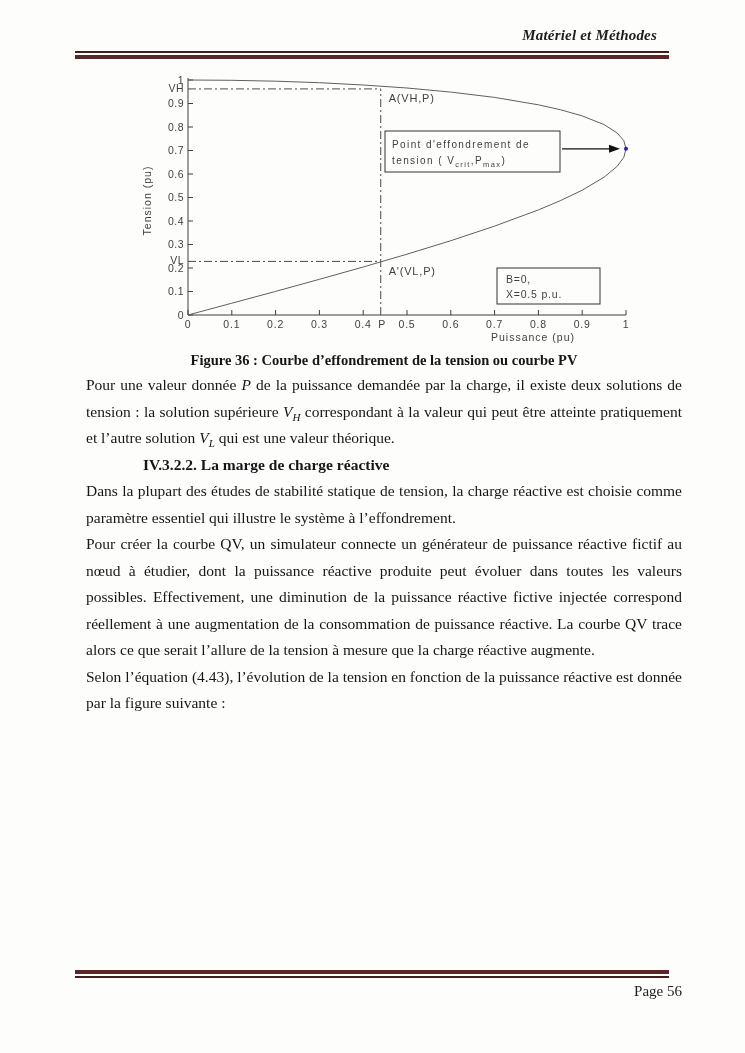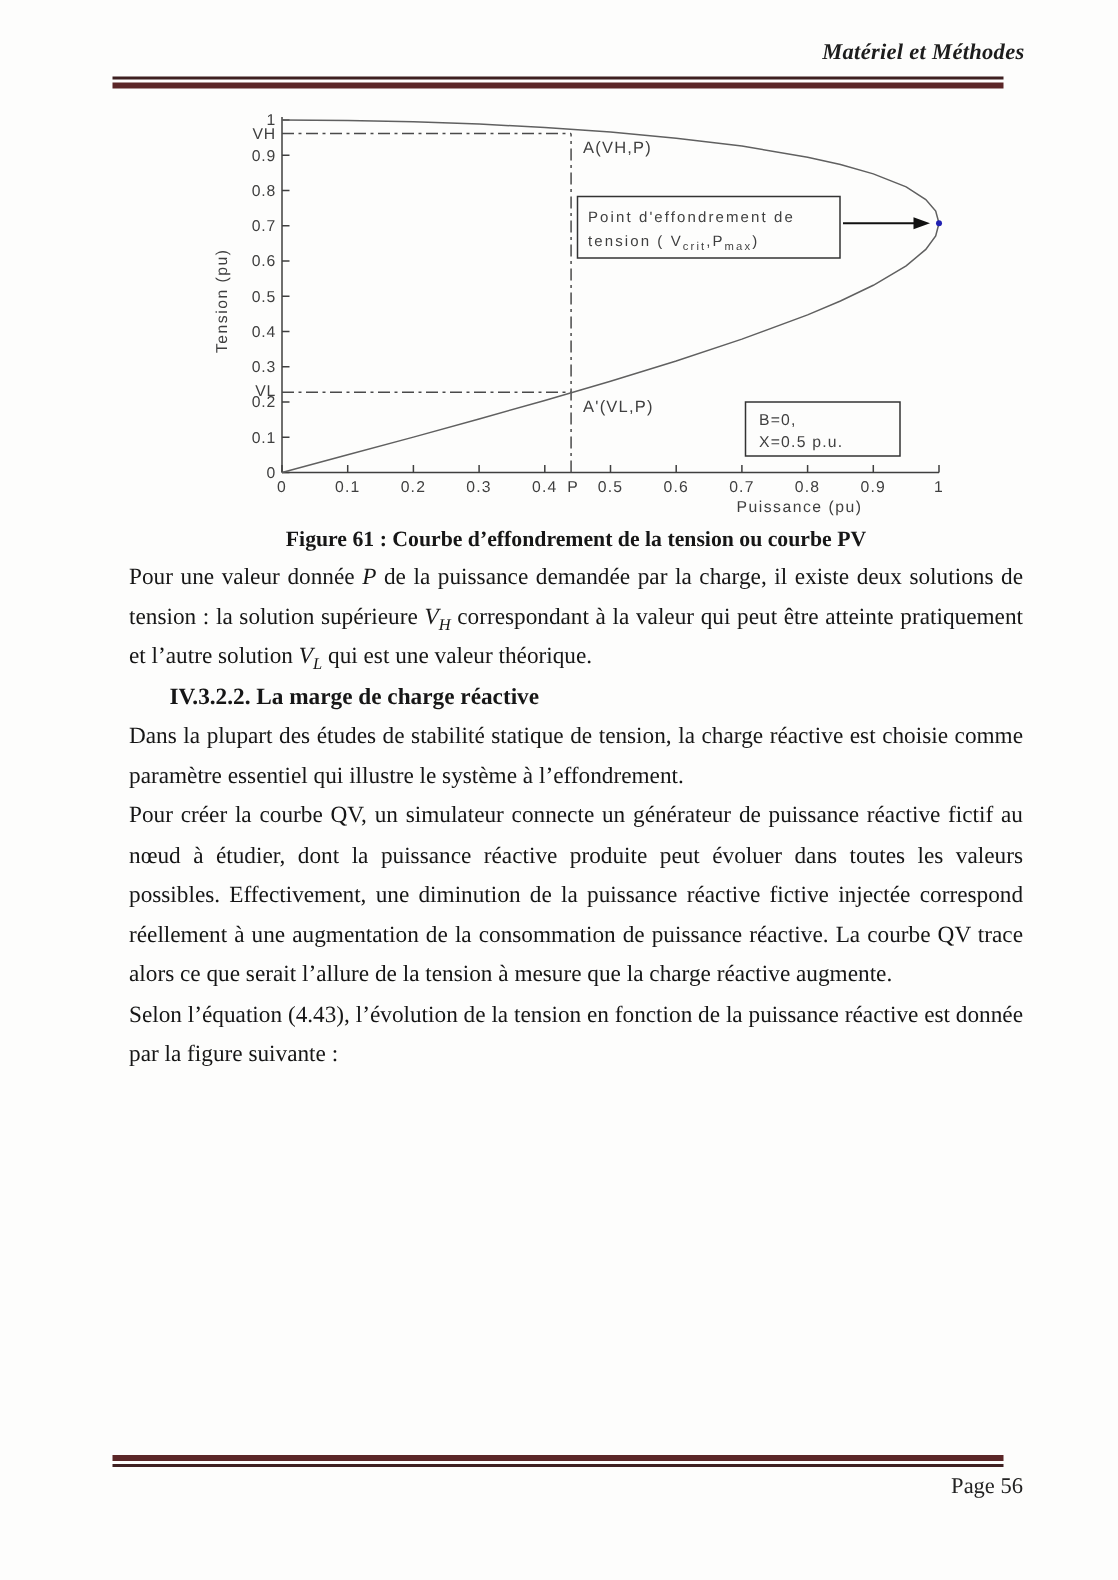--- a/index.html
+++ b/index.html
@@ -9,21 +9,21 @@
     position: relative;
     background: #fdfdfc;
     font-family: "Liberation Serif", serif;
     color: #161616;
     overflow: hidden;
   }
   .abs { position: absolute; }
 
   
   .header-title {
-    top: 27px; left: 90px; width: 593px;
+    top: 27px; left: 64px; width: 593px;
     text-align: right;
     font-style: italic; font-weight: bold;
     font-size: 15px; color: #1d1d1d;
     letter-spacing: 0.2px;
   }
   .rule-thin-top  { top: 51px;  left: 75px; width: 594px; height: 2px; background: #3e2021; }
   .rule-thick-top { top: 55px;  left: 75px; width: 594px; height: 4px; background: #5b2627; }
 
   
   .rule-thick-bot { top: 970px; left: 75px; width: 594px; height: 4px; background: #5b2627; }
@@ -40,21 +40,21 @@
     text-align: center; font-weight: bold; font-size: 14.5px;
   }
 
   
   .body-text {
     top: 372px; left: 86px; width: 596px;
     font-size: 15.5px; line-height: 26.5px;
     text-align: justify;
   }
   .body-text p { margin: 0; }
-  .body-text p.subhead { font-weight: bold; margin-left: 27px; text-align: left; }
+  .body-text p.subhead { font-weight: bold; margin-left: 57px; text-align: left; }
   .body-text sub { font-size: 11px; line-height: 0; }
 
   svg text {
     font-family: "Liberation Sans", sans-serif;
     fill: #3f3f3f;
   }
 </style>
 </head>
 <body>
 
@@ -127,21 +127,21 @@
       <text x="254" y="92" font-size="10" letter-spacing="1.4"><tspan>tension ( V</tspan><tspan dy="2.5" font-size="7.5">crit</tspan><tspan dy="-2.5">,P</tspan><tspan dy="2.5" font-size="7.5">max</tspan><tspan dy="-2.5">)</tspan></text>
       <line x1="424" y1="76.8315" x2="472" y2="76.8315" stroke="#111" stroke-width="1.2"></line>
       <polygon points="471,72.8315 471,80.8315 482,76.8315" fill="#111"></polygon>
       <circle cx="488" cy="76.8315" r="2" fill="#2121b2"></circle>
       <rect x="359" y="196" width="103" height="36" fill="none" stroke="#333" stroke-width="1"></rect>
       <text x="368" y="211" font-size="10.5" letter-spacing="0.8">B=0,</text>
       <text x="368" y="226" font-size="10.5" letter-spacing="0.8">X=0.5 p.u.</text>
     </svg>
 </div>
 
-<div class="abs figure-caption">Figure 61 : Courbe d’effondrement de la tension ou courbe PV</div>
+<div class="abs figure-caption">Figure 36 : Courbe d’effondrement de la tension ou courbe PV</div>
 
 <section class="abs body-text">
     <p><span>Pour une valeur donnée </span><span style="font-style: italic;">P</span><span> de la puissance demandée par la charge, il existe deux solutions de tension : la solution supérieure </span><span style="font-style: italic;">V</span><sub style="font-style: italic;">H</sub><span> correspondant à la valeur qui peut être atteinte pratiquement et l’autre solution </span><span style="font-style: italic;">V</span><sub style="font-style: italic;">L</sub><span> qui est une valeur théorique.</span></p>
     <p class="subhead"><span>IV.3.2.2. La marge de charge réactive</span></p>
     <p><span>Dans la plupart des études de stabilité statique de tension, la charge réactive est choisie comme paramètre essentiel qui illustre le système à l’effondrement.</span></p>
     <p><span>Pour créer la courbe QV, un simulateur connecte un générateur de puissance réactive fictif au nœud à étudier, dont la puissance réactive produite peut évoluer dans toutes les valeurs possibles. Effectivement, une diminution de la puissance réactive fictive injectée correspond réellement à une augmentation de la consommation de puissance réactive. La courbe QV trace alors ce que serait l’allure de la tension à mesure que  la charge réactive augmente.</span></p>
     <p><span>Selon l’équation (4.43), l’évolution de la tension en fonction de la puissance réactive est donnée par la figure suivante :</span></p>
   </section>
 
 <div class="abs rule-thick-bot"></div>

